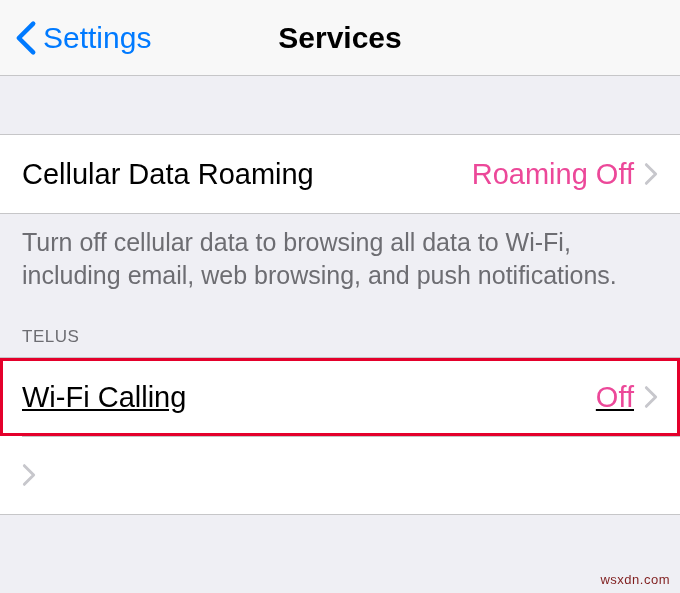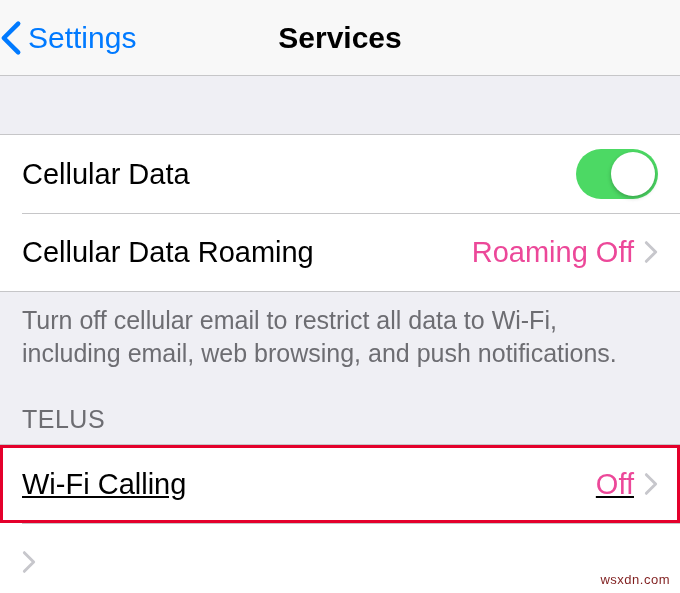--- a/index.html
+++ b/index.html
@@ -20,21 +20,21 @@
       height: 76px;
       background: #f8f8f8;
       border-bottom: 1px solid #c6c6c8;
       display: flex;
       align-items: center;
       position: relative;
     }
     .back {
       display: flex;
       align-items: center;
-      padding-left: 0;
+      padding-left: 15px;
       color: #007aff;
       font-size: 30px;
     }
     .back svg {
       width: 22px;
       height: 36px;
       margin-right: 6px;
     }
     .nav-title {
       position: absolute;
@@ -102,21 +102,21 @@
       box-shadow: 0 2px 4px rgba(0,0,0,0.25);
     }
     .footer-note {
       padding: 12px 22px 0 22px;
       font-size: 25px;
       color: #6d6d72;
       line-height: 1.3;
     }
     .section-header {
       padding: 36px 22px 10px 22px;
-      font-size: 25px;
+      font-size: 17px;
       color: #6d6d72;
       letter-spacing: 0.5px;
     }
     .highlight {
       outline: 3px solid #e4002b;
       outline-offset: -3px;
       text-decoration: underline;
     }
     .watermark {
       position: absolute;
@@ -135,35 +135,31 @@
     <svg viewBox="0 0 12 20" fill="none">
         <path d="M10 2 L2 10 L10 18" stroke="#007aff" stroke-width="2.5" stroke-linecap="round" stroke-linejoin="round"></path>
       </svg>
     <span>Settings</span>
   </div>
   <div class="nav-title">Services</div>
 </div>
 
 <div class="group group-1">
   <div class="row">
-    <div class="row-label">Cellular Data</div>
-    <div class="switch"></div>
-  </div>
-  <div class="row">
     <div class="row-label">Cellular Data Roaming</div>
     <div class="row-value">Roaming Off</div>
     <span class="chevron">
         <svg viewBox="0 0 12 20" fill="none">
           <path d="M2 2 L10 10 L2 18" stroke="#c7c7cc" stroke-width="2.5" stroke-linecap="round" stroke-linejoin="round"></path>
         </svg>
       </span>
   </div>
 </div>
 
-<div class="footer-note">Turn off cellular email to restrict all data to Wi-Fi, including email, web browsing, and push notifications.</div>
+<div class="footer-note">Turn off cellular data to browsing all data to Wi-Fi, including email, web browsing, and push notifications.</div>
 
 <div class="section-header">TELUS</div>
 
 <div class="group">
   <div class="row highlight">
     <div class="row-label">Wi-Fi Calling</div>
     <div class="row-value">Off</div>
     <span class="chevron">
         <svg viewBox="0 0 12 20" fill="none">
           <path d="M2 2 L10 10 L2 18" stroke="#c7c7cc" stroke-width="2.5" stroke-linecap="round" stroke-linejoin="round"></path>

